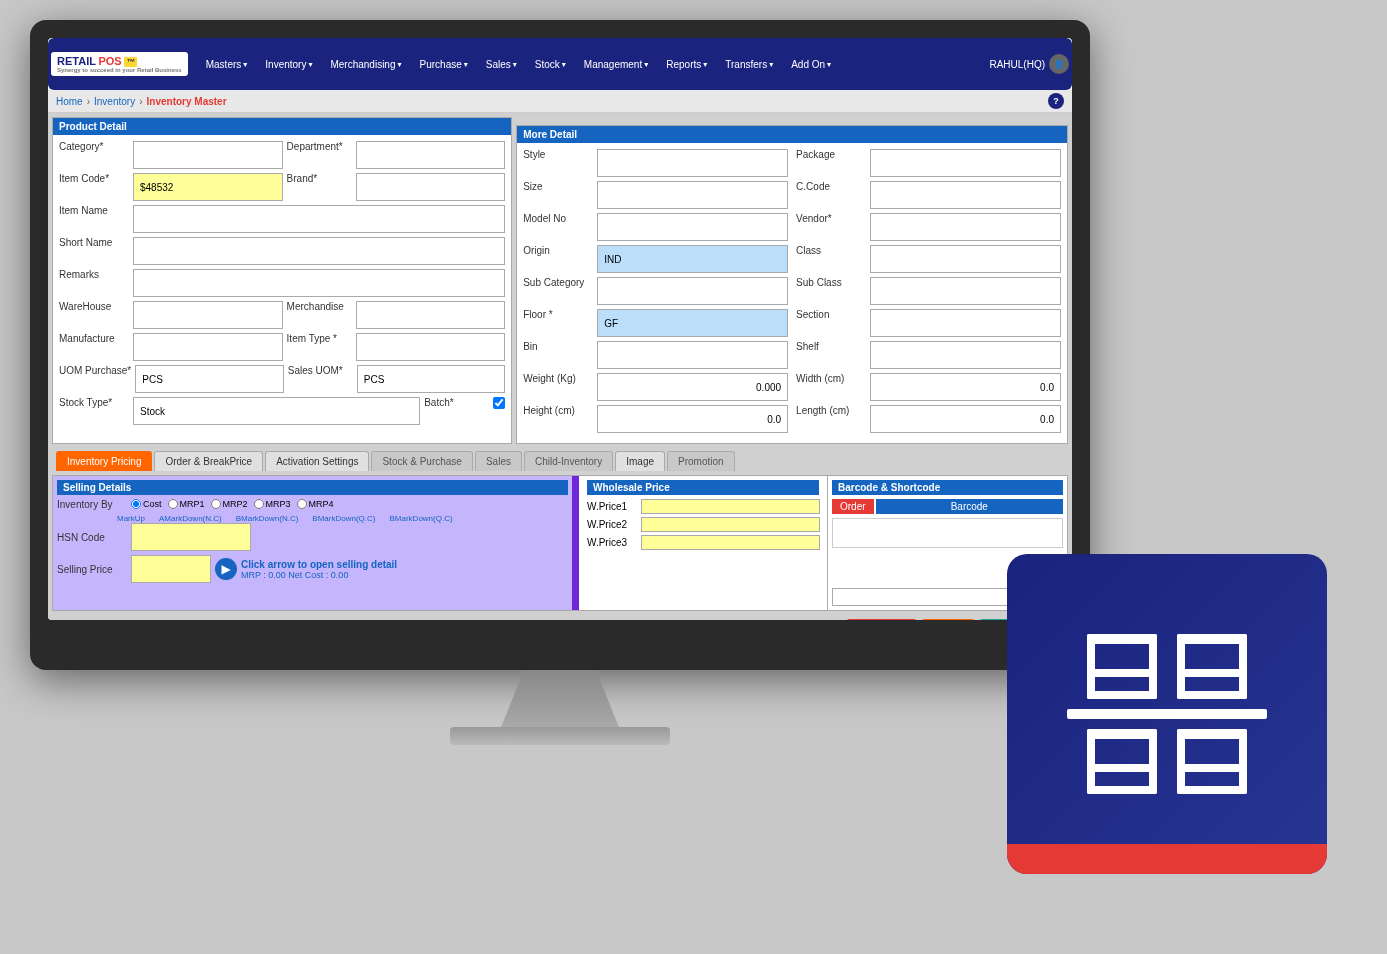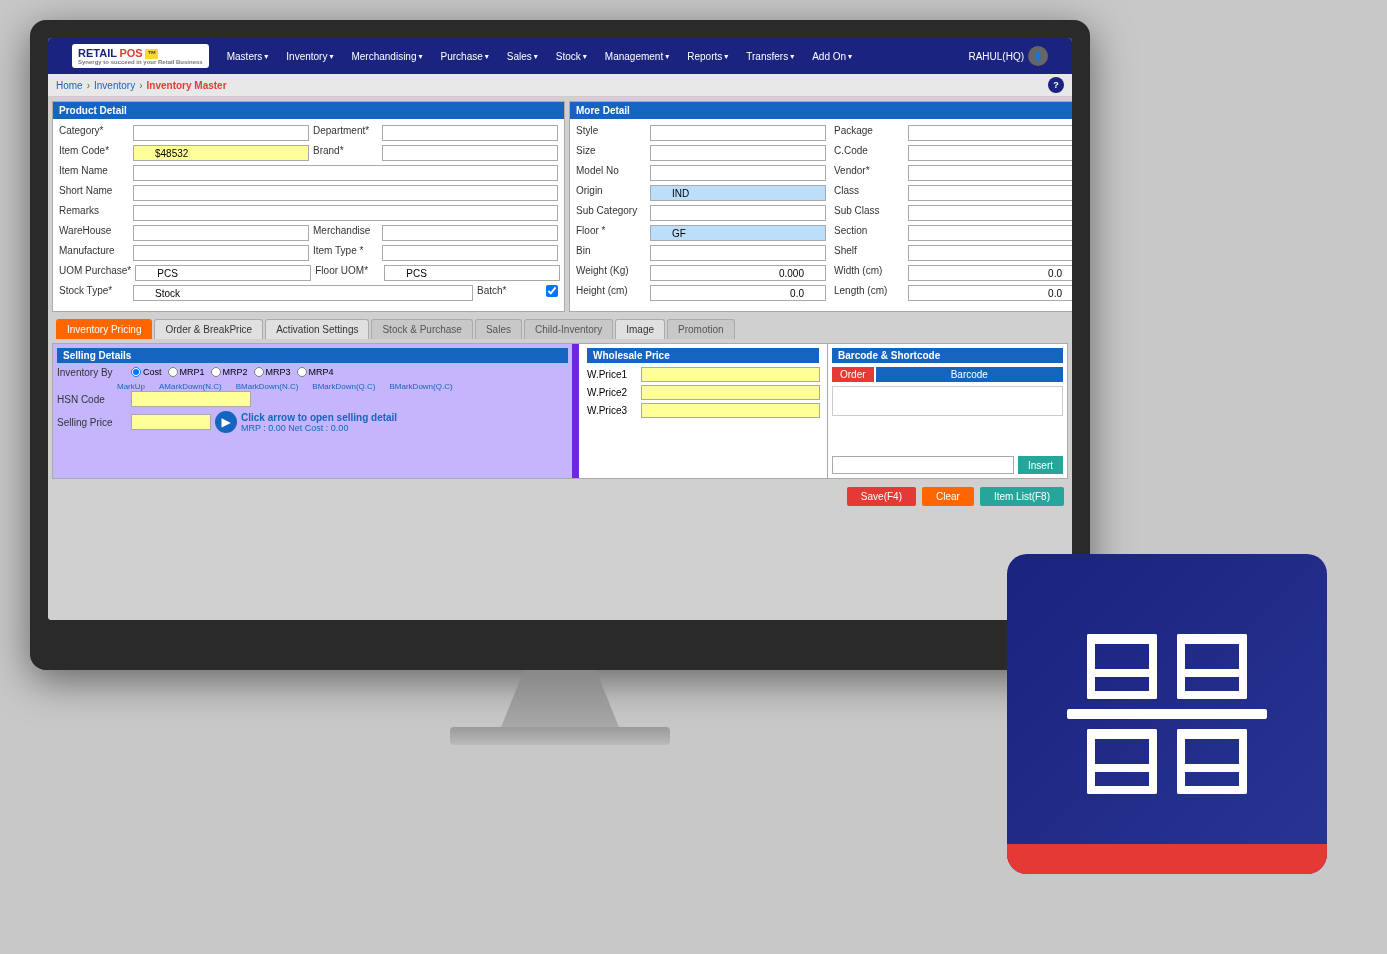--- a/index.html
+++ b/index.html
@@ -68,23 +68,24 @@
       flex-direction: column;
       font-size: 10px;
     }
 
     
     .app-header {
       background: #1a237e;
       color: white;
       display: flex;
       align-items: center;
-      padding: 0 24px;
-      height: 36px;
+      padding: 0 3px;
+      height: 52px;
       flex-shrink: 0;
+      border-radius: 6px;
     }
 
     .app-logo {
       background: white;
       padding: 3px 6px;
       border-radius: 3px;
       margin-right: 10px;
       font-size: 9px;
       font-weight: bold;
       color: #1a237e;
@@ -201,25 +202,25 @@
     }
 
     .form-label {
       color: #333;
       font-size: 10px;
       min-width: 70px;
       flex-shrink: 0;
     }
 
     .form-input {
-      height: 16px;
+      height: 28px;
       border: 1px solid #aaa;
       background: white;
       font-size: 10px;
-      padding: 1px 21px;
+      padding: 1px 6px;
       flex: 1;
     }
 
     .form-input.yellow-bg { background: #ffff99; }
     .form-input.blue-bg { background: #bbdefb; }
 
     
     .tabs-bar {
       display: flex;
       gap: 2px;
@@ -483,21 +484,21 @@
     .warehouse-icon {
       width: 200px;
       height: 200px;
     }
 
     
     .logo-sub { font-size: 6px; color: #777; display: block; }
 
     .checkbox-input { width: 12px; height: 12px; }
 
-    .more-detail-panel { flex: 1.2; }
+    .more-detail-panel { flex: 1.2; margin-top: 8px; }
 
     .two-col-form {
       display: flex;
       gap: 8px;
     }
 
     .col-half { flex: 1; }
   </style>
 </head>
 <body>
@@ -623,21 +624,21 @@
                 <div class="form-row">
                   <span class="form-label">Manufacture</span>
                   <input class="form-input" type="text" style="flex: 1 1 0%;">
                   <span class="form-label" style="min-width:65px;"><span>Item Type</span> *</span>
                   <input class="form-input" type="text" style="flex: 1 1 0%;">
                 </div>
 
                 <div class="form-row">
                   <span class="form-label"><span>UOM Purchase</span>*</span>
                   <input class="form-input" type="text" value="PCS" style="flex: 1 1 0%;">
-                  <span class="form-label" style="min-width:65px;"><span>Floor UOM</span>*</span>
+                  <span class="form-label" style="min-width:65px;"><span>Sales UOM</span>*</span>
                   <input class="form-input" type="text" value="PCS" style="flex: 1 1 0%;">
                 </div>
 
                 <div class="form-row">
                   <span class="form-label"><span>Stock Type</span>*</span>
                   <input class="form-input" type="text" value="Stock" style="flex: 1 1 0%;">
                   <span class="form-label" style="min-width:65px;"><span>Batch</span>*</span>
                   <input class="checkbox-input" type="checkbox" checked="" style="">
                 </div>
 

